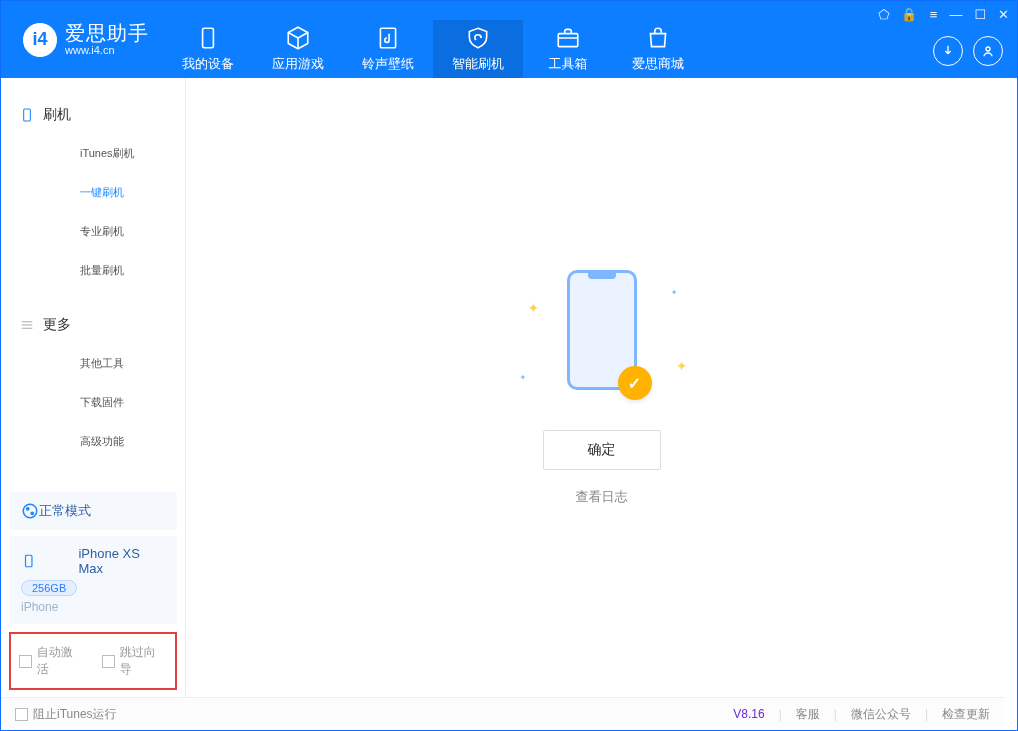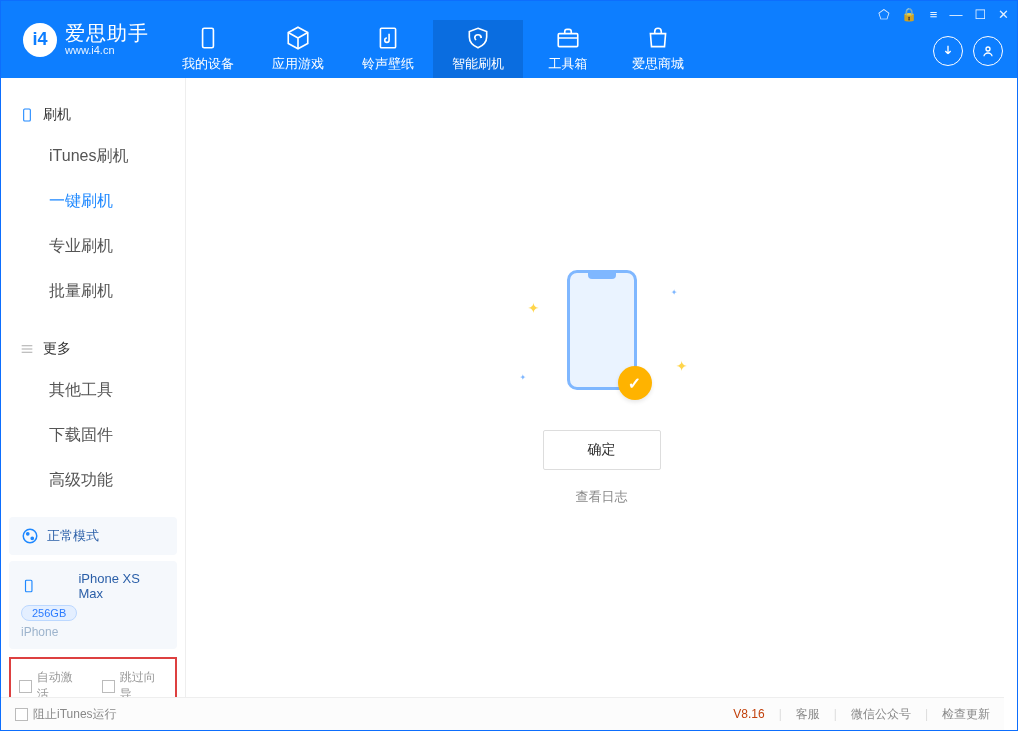--- a/index.html
+++ b/index.html
@@ -23,25 +23,25 @@
 .win-controls-top span { font-size: 13px; cursor: pointer; opacity: .9; }
 .win-controls-right { position: absolute; bottom: 12px; right: 14px; display: flex; gap: 10px; }
 .circle-btn { width: 30px; height: 30px; border: 1.5px solid #fff; border-radius: 50%; display: flex; align-items: center; justify-content: center; cursor: pointer; }
 
 
 .body { display: flex; height: 620px; }
 .sidebar { width: 185px; border-right: 1px solid #eee; display: flex; flex-direction: column; padding-top: 10px; }
 .side-group { padding: 8px 0; }
 .side-header { display: flex; align-items: center; gap: 8px; font-size: 14px; color: #333; padding: 10px 18px; font-weight: 500; }
 .side-header svg { width: 16px; height: 16px; }
-.side-item { font-size: 16px; color: #555; padding: 12px 0 12px 48px; cursor: pointer; }
+.side-item { font-size: 11px; color: #555; padding: 12px 0 12px 48px; cursor: pointer; margin-left: 31px; }
 .side-item.active { color: #1e88ff; }
 
 .device-panels { margin-top: auto; }
-.dev-card { margin: 6px 8px; background: #f5f8fc; border-radius: 4px; padding: 10px 12px; display: flex; align-items: center; gap: 8px; font-size: 13px; color: #2b5fa8; }
+.dev-card { margin: 6px 8px; background: #f5f8fc; border-radius: 4px; padding: 10px 12px; display: flex; align-items: center; font-size: 13px; color: #2b5fa8; }
 .dev-card.info { flex-direction: column; align-items: flex-start; gap: 4px; }
 .dev-pill { display: inline-block; background: #e4efff; border: 1px solid #bcd8ff; color: #2b7bff; border-radius: 10px; font-size: 11px; padding: 1px 10px; margin-top: 0; }
 .dev-sub { font-size: 12px; color: #9db4cd; text-align: center; }
 
 .checkbox-row { border: 2px solid #dd4040; margin: 8px; padding: 10px 8px; display: flex; gap: 18px; align-items: center; }
 .chk { display: flex; align-items: center; gap: 5px; font-size: 12px; color: #999; cursor: pointer; }
 .chk .box { width: 13px; height: 13px; border: 1px solid #bbb; background: #fff; }
 
 
 .main { flex: 1; display: flex; flex-direction: column; align-items: center; justify-content: center; position: relative; }
@@ -58,21 +58,21 @@
 .success-text { font-size: 20px; color: #333; margin-bottom: 28px; }
 .ok-btn { border: 1px solid #ddd; background: #fff; font-size: 14px; padding: 10px 44px; cursor: pointer; color: #333; border-radius: 2px; margin-bottom: 18px; }
 .view-log { font-size: 13px; color: #888; cursor: pointer; }
 
 
 .footer { position: absolute; bottom: 0; left: 0; right: 13px; height: 33px; border-top: 1px solid #eee; display: flex; align-items: center; padding: 0 14px; font-size: 12px; color: #888; background:#fcfcfc; }
 .footer .chk { color: #888; }
 .footer-right { margin-left: auto; display: flex; align-items: center; gap: 14px; }
 .footer-right .divider { color: #ddd; }
 .footer-link { cursor: pointer; }
-.version { color: #c2410c; }
+.version { color: #6d28d9; }
 </style>
 </head>
 <body>
 
 <div class="header">
   <div class="logo-block">
     <div class="logo-circle">i4</div>
     <div class="logo-text">
       <span class="t1">爱思助手</span>
       <span class="t2">www.i4.cn</span>

